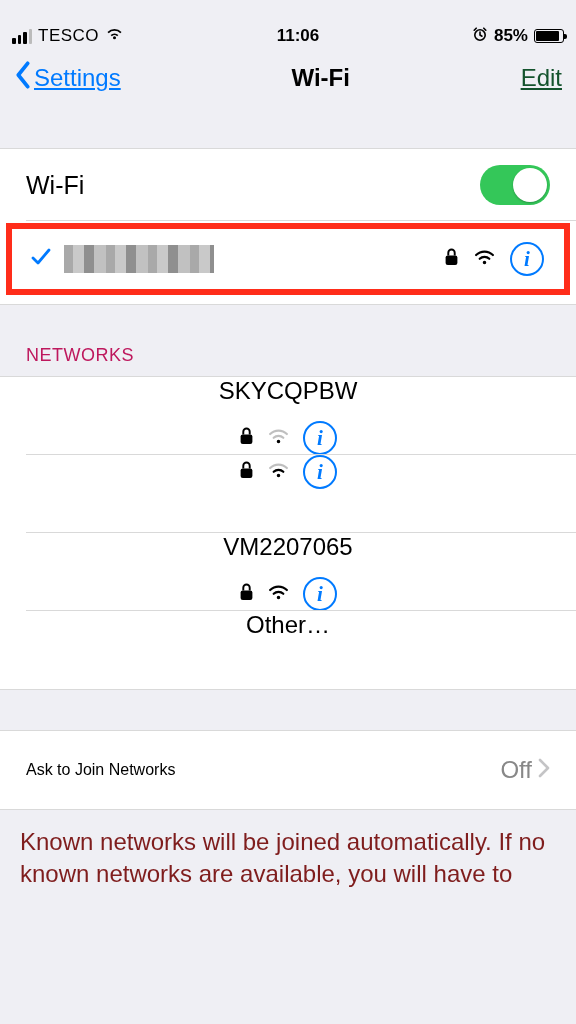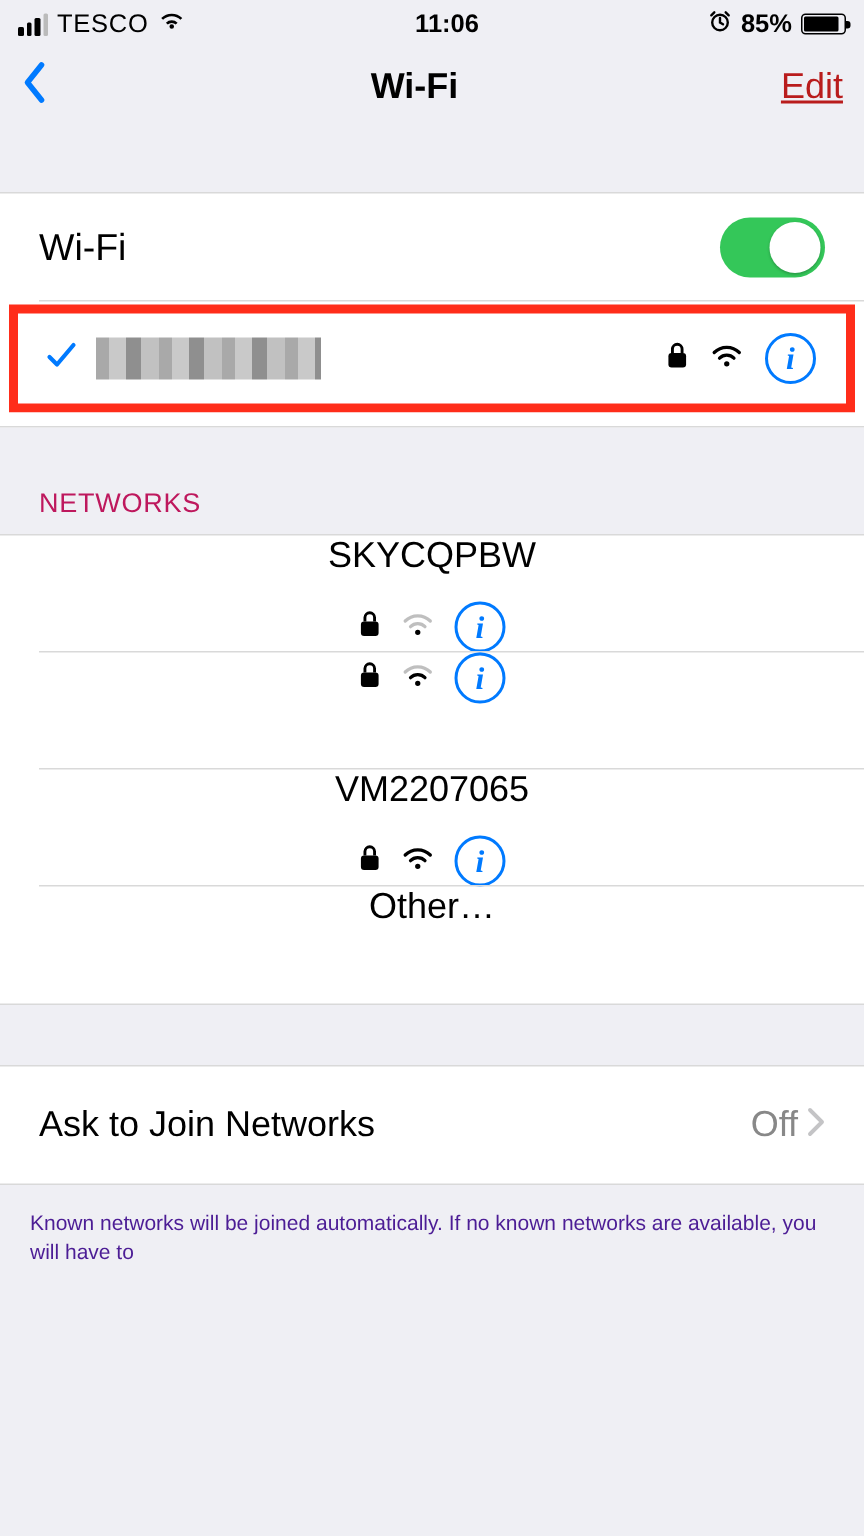--- a/index.html
+++ b/index.html
@@ -15,20 +15,21 @@
     
     .status-bar {
       height: 28px;
       display: flex;
       justify-content: space-between;
       align-items: center;
       padding: 4px 12px 0 12px;
       font-size: 17px;
       font-weight: 600;
       background: #efeff4;
+      margin-top: 20px;
     }
     .sb-left, .sb-right { display: flex; align-items: center; gap: 6px; }
     .sb-center { font-weight: 600; }
     .signal-bars { display: flex; align-items: flex-end; gap: 2px; }
     .signal-bars span { width: 3.5px; background: #000; border-radius: 1px; }
     .signal-bars span:nth-child(1){ height:6px; }
     .signal-bars span:nth-child(2){ height:9px; }
     .signal-bars span:nth-child(3){ height:12px; }
     .signal-bars span:nth-child(4){ height:15px; background:#bbb; }
     .carrier { font-size: 17px; font-weight: 500; letter-spacing: 0.5px;}
@@ -44,42 +45,42 @@
       height: 60px;
       display: flex;
       align-items: center;
       justify-content: space-between;
       padding: 0 14px;
       background: #efeff4;
     }
     .nav-back { display: flex; align-items: center; gap: 2px; color: #007aff; font-size: 24px; }
     .nav-back span { text-decoration: underline; }
     .nav-title { font-size: 24px; font-weight: 600; }
-    .nav-edit { color:#b91c1c; font-size: 24px; text-decoration: underline; }
+    .nav-edit { color:#14532d; font-size: 24px; text-decoration: underline; }
     .chevron-back svg { width: 18px; height: 28px; }
 
     
     .section { background: #fff; }
     .section-gap { height: 40px; }
 
     .row {
       display: flex;
       align-items: center;
       min-height: 72px;
       padding: 0 26px;
       position: relative;
     }
     .row-sep::after {
       content:"";
       position:absolute; left:26px; right:0; bottom:0;
       height:1px; background:#d9d9d9;
     }
     .row-sep-full-top { border-top: 1px solid #d9d9d9;}
     .row-sep-full-bottom { border-bottom: 1px solid #d9d9d9;}
-    .row-label { font-size: 24px; flex:1; }
+    .row-label { font-size: 16px; flex:1; }
     .row-label-lg { font-size: 25px; font-weight: 400;}
 
     
     .toggle {
       width: 70px; height: 40px; background:#34c759; border-radius: 20px; position:relative;
     }
     .toggle .knob {
       position:absolute; right:3px; top:3px; width:34px; height:34px;
       background:#fff; border-radius:50%; box-shadow: 0 1px 2px rgba(0,0,0,.25);
     }
@@ -117,21 +118,21 @@
     .row-network { min-height: 78px; flex-direction: column; }
     .row-network .row-label { font-size: 24px; }
     .row-network .net-icons { gap: 13px; }
 
     .ask-row { min-height: 78px; }
     .ask-value { color:#888; font-size: 24px; margin-right: 6px;}
     .chevron-right svg { width: 12px; height: 20px; }
     .chevron-right { color:#c4c4c6; }
 
     .footer-text {
-      padding: 16px 20px 0 20px; color:#4c1d95; font-size: 14px; line-height:1.35;
+      padding: 16px 20px 0 20px; color:#7f1d1d; font-size: 24px; line-height:1.35;
     }
 
     .net-icons-dim .bar-top { opacity: .25; }
     .net-icons-dim .bar-mid { opacity: .25; }
   </style>
 </head>
 <body>
 
 <div class="status-bar">
   <div class="sb-left">
@@ -164,20 +165,21 @@
   </div>
 </div>
 
 <div class="nav-bar">
   <div class="nav-back">
     <span class="chevron-back">
       <svg viewBox="0 0 14 24">
           <path d="M11 2 3 12l8 10" fill="none" stroke="#007aff" stroke-width="3.2" stroke-linecap="round" stroke-linejoin="round"></path>
         </svg>
     </span>
+    <span>Settings</span>
   </div>
   <div class="nav-title">Wi-Fi</div>
   <div class="nav-edit">Edit</div>
 </div>
 
 <div class="section-gap"></div>
 
 <div class="section row-sep-full-top">
   <div class="row row-sep">
     <div class="row-label row-label-lg">Wi-Fi</div>

